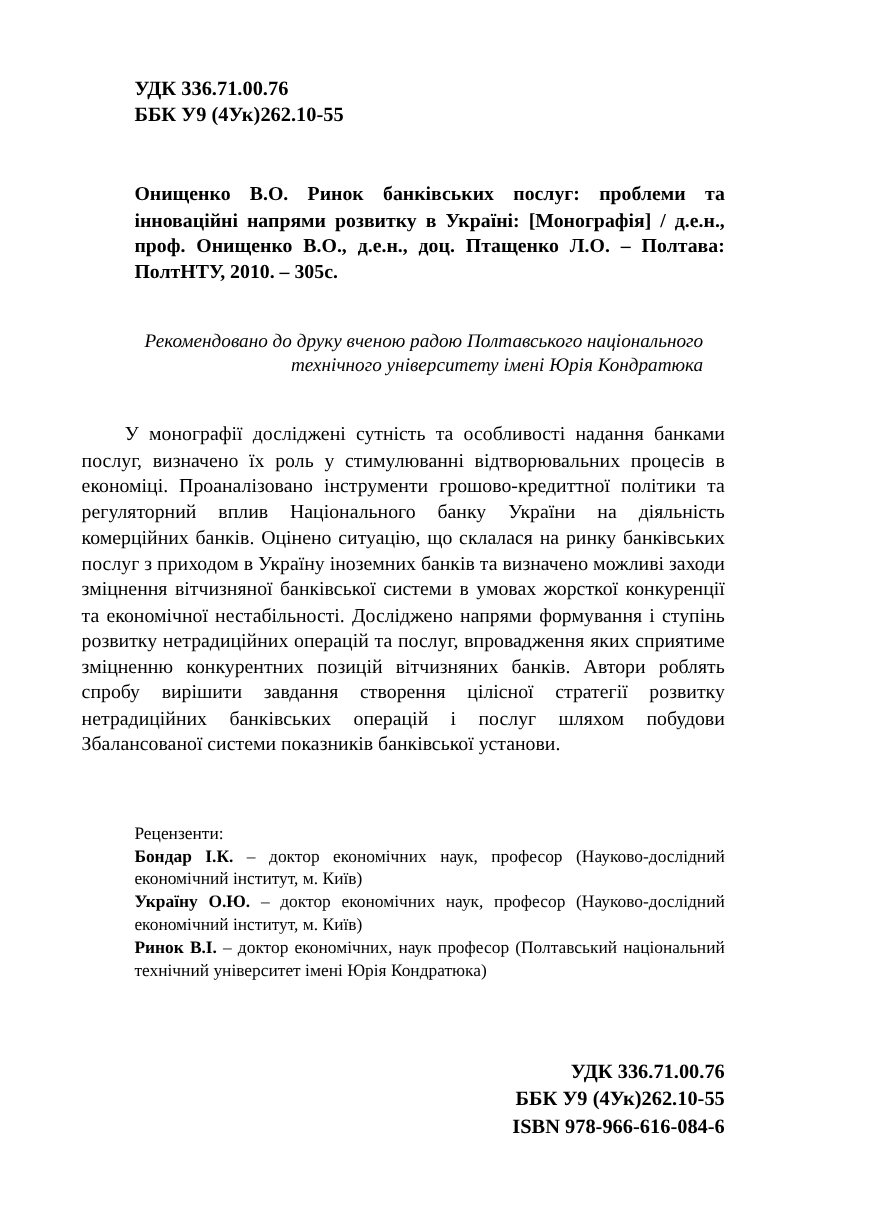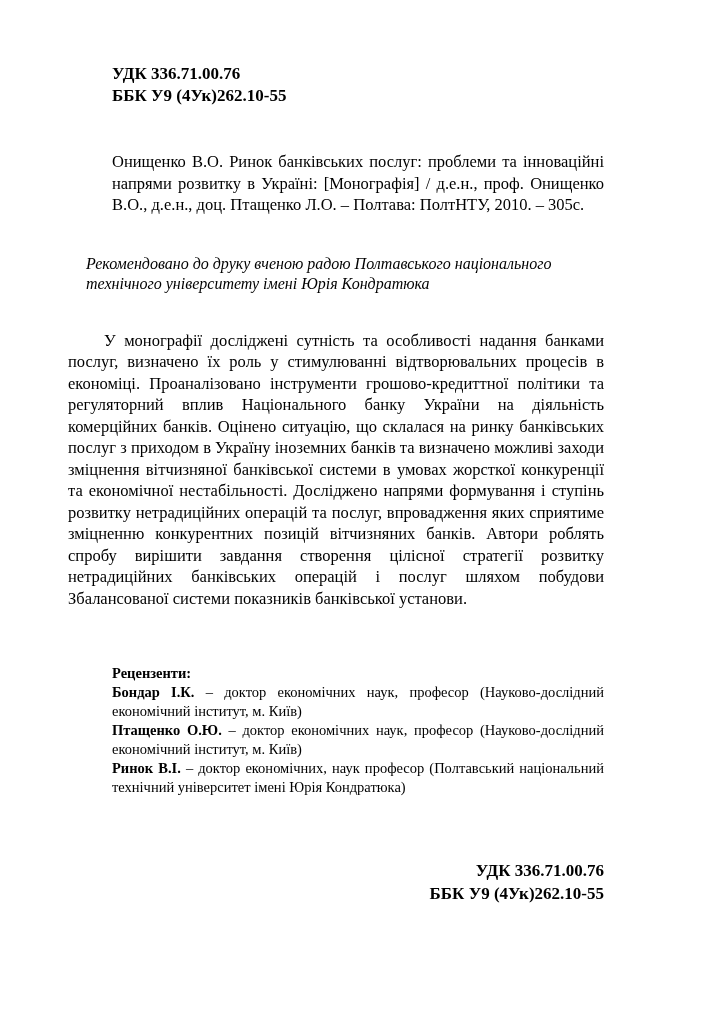--- a/index.html
+++ b/index.html
@@ -24,51 +24,51 @@
 
   .codes-top {
     margin-left: 44px;
     font-weight: bold;
     font-size: 17px;
     line-height: 22px;
   }
 
   .biblio {
     margin: 44px 0 0 44px;
-    font-weight: normal;
+    font-weight: bold;
     font-size: 16.5px;
     line-height: 21.5px;
     text-align: justify;
   }
 
   .recommendation {
     margin: 38px auto 0 auto;
     max-width: 500px;
     font-style: italic;
     font-size: 16px;
     line-height: 20px;
-    text-align: left;
+    text-align: right;
   }
 
   .annotation {
     margin-top: 36px;
     font-size: 16.5px;
     line-height: 21.5px;
     text-align: justify;
     text-indent: 36px;
   }
 
   .reviewers {
     margin: 55px 0 0 44px;
     font-size: 14.5px;
     line-height: 19px;
     text-align: justify;
   }
   .reviewers-heading {
-    font-weight: bold;
+    font-weight: normal;
   }
   .reviewer-name {
     font-weight: bold;
   }
 
   .codes-bottom {
     margin-top: 62px;
     font-weight: bold;
     font-size: 17px;
     line-height: 23px;
@@ -87,22 +87,23 @@
 
   <p class="biblio">Онищенко В.О. Ринок банківських послуг: проблеми та інноваційні напрями розвитку в Україні: [Монографія] / д.е.н., проф. Онищенко В.О., д.е.н., доц. Птащенко Л.О. – Полтава: ПолтНТУ, 2010. – 305с.</p>
 
   <p class="recommendation">Рекомендовано до друку вченою радою Полтавського національного технічного університету імені Юрія Кондратюка</p>
 
   <p class="annotation">У монографії досліджені сутність та особливості надання банками послуг, визначено їх роль у стимулюванні відтворювальних процесів в економіці. Проаналізовано інструменти грошово-кредиттної політики та регуляторний вплив Національного банку України на діяльність комерційних банків. Оцінено ситуацію, що склалася на ринку банківських послуг з приходом в Україну іноземних банків та визначено можливі заходи зміцнення вітчизняної банківської системи в умовах жорсткої конкуренції та економічної нестабільності. Досліджено напрями формування і ступінь розвитку нетрадиційних операцій та послуг, впровадження яких сприятиме зміцненню конкурентних позицій вітчизняних банків. Автори роблять спробу вирішити завдання створення цілісної стратегії розвитку нетрадиційних банківських операцій і послуг шляхом побудови Збалансованої системи показників банківської установи.</p>
 
   <div class="reviewers">
     <p class="reviewers-heading">Рецензенти:</p>
     <p><span class="reviewer-name">Бондар І.К.</span><span> – доктор економічних наук, професор (Науково-дослідний економічний інститут, м. Київ)</span></p>
-    <p><span class="reviewer-name">Птащенко О.Ю.</span><span> – доктор економічних наук, професор (Науково-дослідний економічний інститут, м. Київ)</span></p>
+    <p><span class="reviewer-name">Україну О.Ю.</span><span> – доктор економічних наук, професор (Науково-дослідний економічний інститут, м. Київ)</span></p>
     <p><span class="reviewer-name">Ринок В.І.</span><span> – доктор економічних, наук професор (Полтавський національний технічний університет імені Юрія Кондратюка)</span></p>
   </div>
 
   <div class="codes-bottom">
     <p>УДК 336.71.00.76</p>
     <p>ББК У9 (4Ук)262.10-55</p>
+    <p>ISBN 978-966-616-084-6</p>
   </div>
 
 </div>
 
 </body></html>

